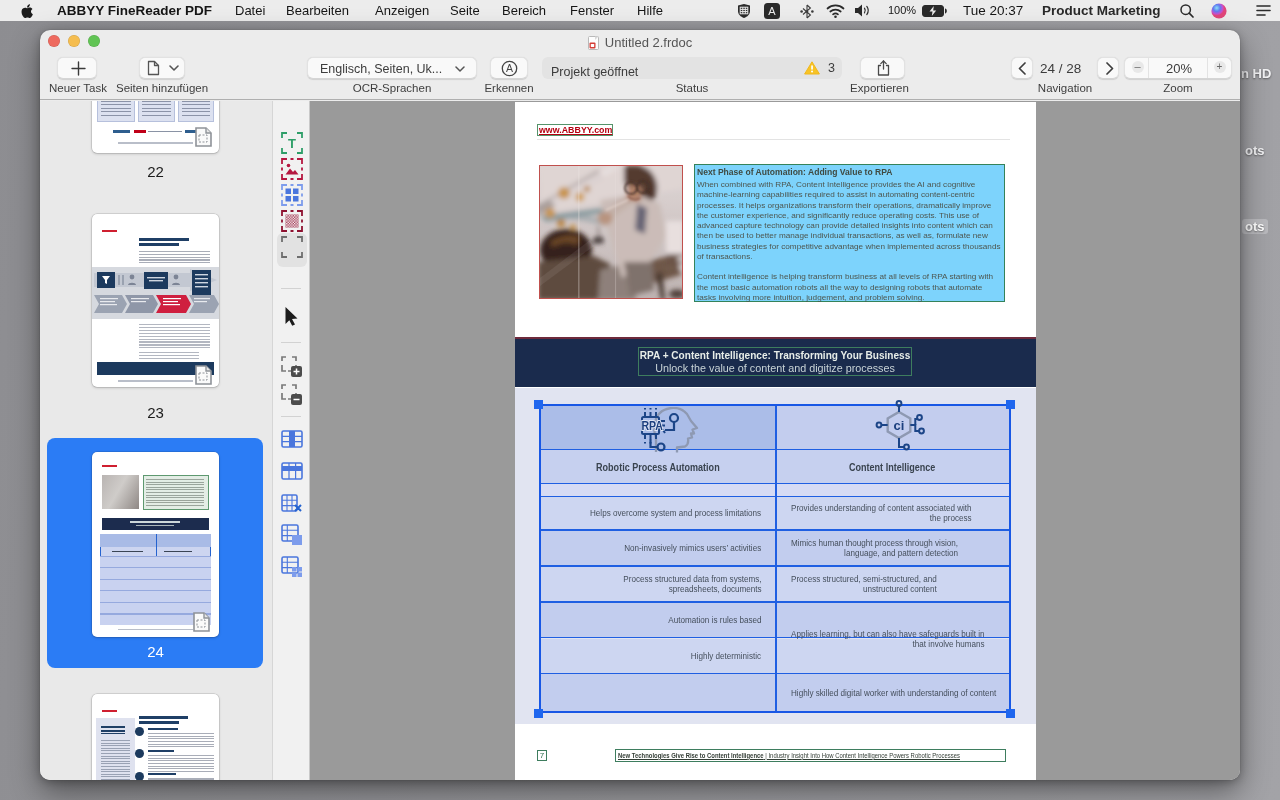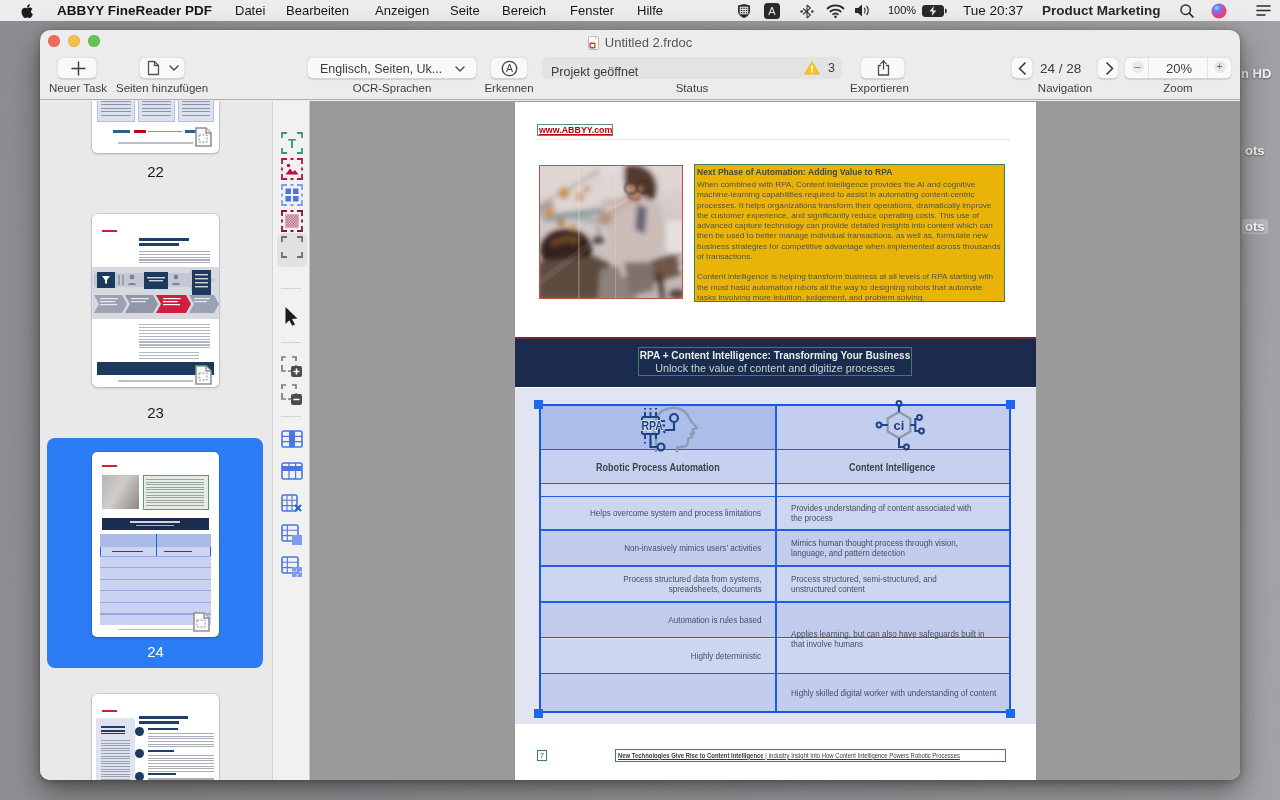--- a/index.html
+++ b/index.html
@@ -23,21 +23,21 @@
 #content{position:absolute;left:0;top:71px;width:1200px;height:679px}
 #thumbs{position:absolute;left:0;top:0;width:232px;height:679px;background:#e9e9e9;overflow:hidden}
 #strip{position:absolute;left:232px;top:0;width:38px;height:679px;background:#f1f1f1;border-left:1px solid #d6d6d6;border-right:1px solid #c9c9c9}
 #docarea{position:absolute;left:270px;top:0;width:930px;height:679px;background:#9a9a9a;overflow:hidden}
 
 .thumb{position:absolute;left:52px;width:127px;background:#fff;border-radius:5px;box-shadow:0 0 0 .5px rgba(0,0,0,.18),0 1px 3px rgba(0,0,0,.18);overflow:hidden}
 .tnum{position:absolute;width:127px;left:52px;text-align:center;font-size:15px;color:#1c1c1c}
 
 #page{position:absolute;left:205px;top:1px;width:521px;height:681px;background:#fff}
 .cl{position:absolute;left:0;width:221px;display:flex;align-items:center;justify-content:flex-end;text-align:right}
-.cr{position:absolute;left:250px;width:218px;display:flex;align-items:center;justify-content:flex-start;text-align:left}
+.cr{position:absolute;left:250px;width:218px;display:flex;align-items:center;justify-content:flex-start;text-align:right}
 .cl span,.cr span{font-size:9px;line-height:10px;color:#454f5c;white-space:nowrap}
 .cl span{transform:scaleX(.9);transform-origin:right center}
 .cr span{transform:scaleX(.9);transform-origin:left center}
 .hd{position:absolute;width:9px;height:9px;background:#1f66ee}
 </style></head>
 <body>
 <div id="menubar">
   <svg class="mi" style="left:21px;top:3.5px" width="13" height="15" viewBox="0 0 13 15">
       <path fill="#1b1b1b" d="M10.7 7.9c0-2 1.7-3 1.8-3.1-1-1.4-2.5-1.6-3-1.6-1.3-.1-2.5.8-3.1.8-.6 0-1.6-.8-2.7-.7C2.3 3.4 1 4.1.3 5.3c-1.4 2.5-.4 6.1 1 8.1.7 1 1.5 2.1 2.6 2s1.4-.6 2.7-.6 1.6.6 2.7.6 1.8-1 2.5-2c.8-1.1 1.1-2.2 1.1-2.3 0 0-2.1-.8-2.2-3.2zM8.6 1.9c.6-.7 1-1.7.9-2.7-.9 0-1.9.6-2.5 1.3-.5.6-1 1.6-.9 2.6 1 .1 2-.5 2.5-1.2z" transform="scale(.85) translate(1,1)"></path>
     </svg>
@@ -472,21 +472,21 @@
                 <path d="M97 22h1" stroke="#3a2c22" stroke-width="1.4"></path>
             <path d="M88 30q6 6 12 2" stroke="#8a5c48" stroke-width="1.6" fill="none"></path>
             <path d="M66 44l22-10" stroke="#e2d8d0" stroke-width="2" opacity=".8"></path>
           </g>
           <rect x="38" y="0" width="1.6" height="134" fill="#f2f1f0" opacity=".3"></rect>
           <rect x="75" y="0" width="1.1" height="134" fill="#eceae9" opacity=".28"></rect>
           <path d="M0 112L50 74l4 6-54 40z" fill="#ffffff" opacity=".08"></path>
           <rect width="144" height="134" fill="#c06a72" opacity=".08"></rect>
         </svg>
       </div>
-      <div class="abs" style="left:178.5px;top:61.5px;width:311px;height:138.5px;border:1.5px solid #35825a;background:#eab308">
+      <div class="abs" style="left:178.5px;top:61.5px;width:311px;height:138.5px;border:1.5px solid #35825a;background:#7dd3fc">
         <div class="abs" style="left:2.5px;top:2px;font-size:9px;font-weight:bold;color:#3f4a42;white-space:nowrap;transform:scaleX(.95);transform-origin:left top">Next Phase of Automation: Adding Value to RPA</div>
         <div class="abs" style="left:2.5px;top:15.5px;font-size:7.8px;line-height:10.25px;color:#4d564f;white-space:pre;transform:scaleX(1.05);transform-origin:left top">When combined with RPA, Content Intelligence provides the AI and cognitive
 machine-learning capabilities required to assist in automating content-centric
 processes. It helps organizations transform their operations, dramatically improve
 the customer experience, and significantly reduce operating costs. This use of
 advanced capture technology can provide detailed insights into content which can
 then be used to better manage individual transactions, as well as, formulate new
 business strategies for competitive advantage when implemented across thousands
 of transactions.
 

